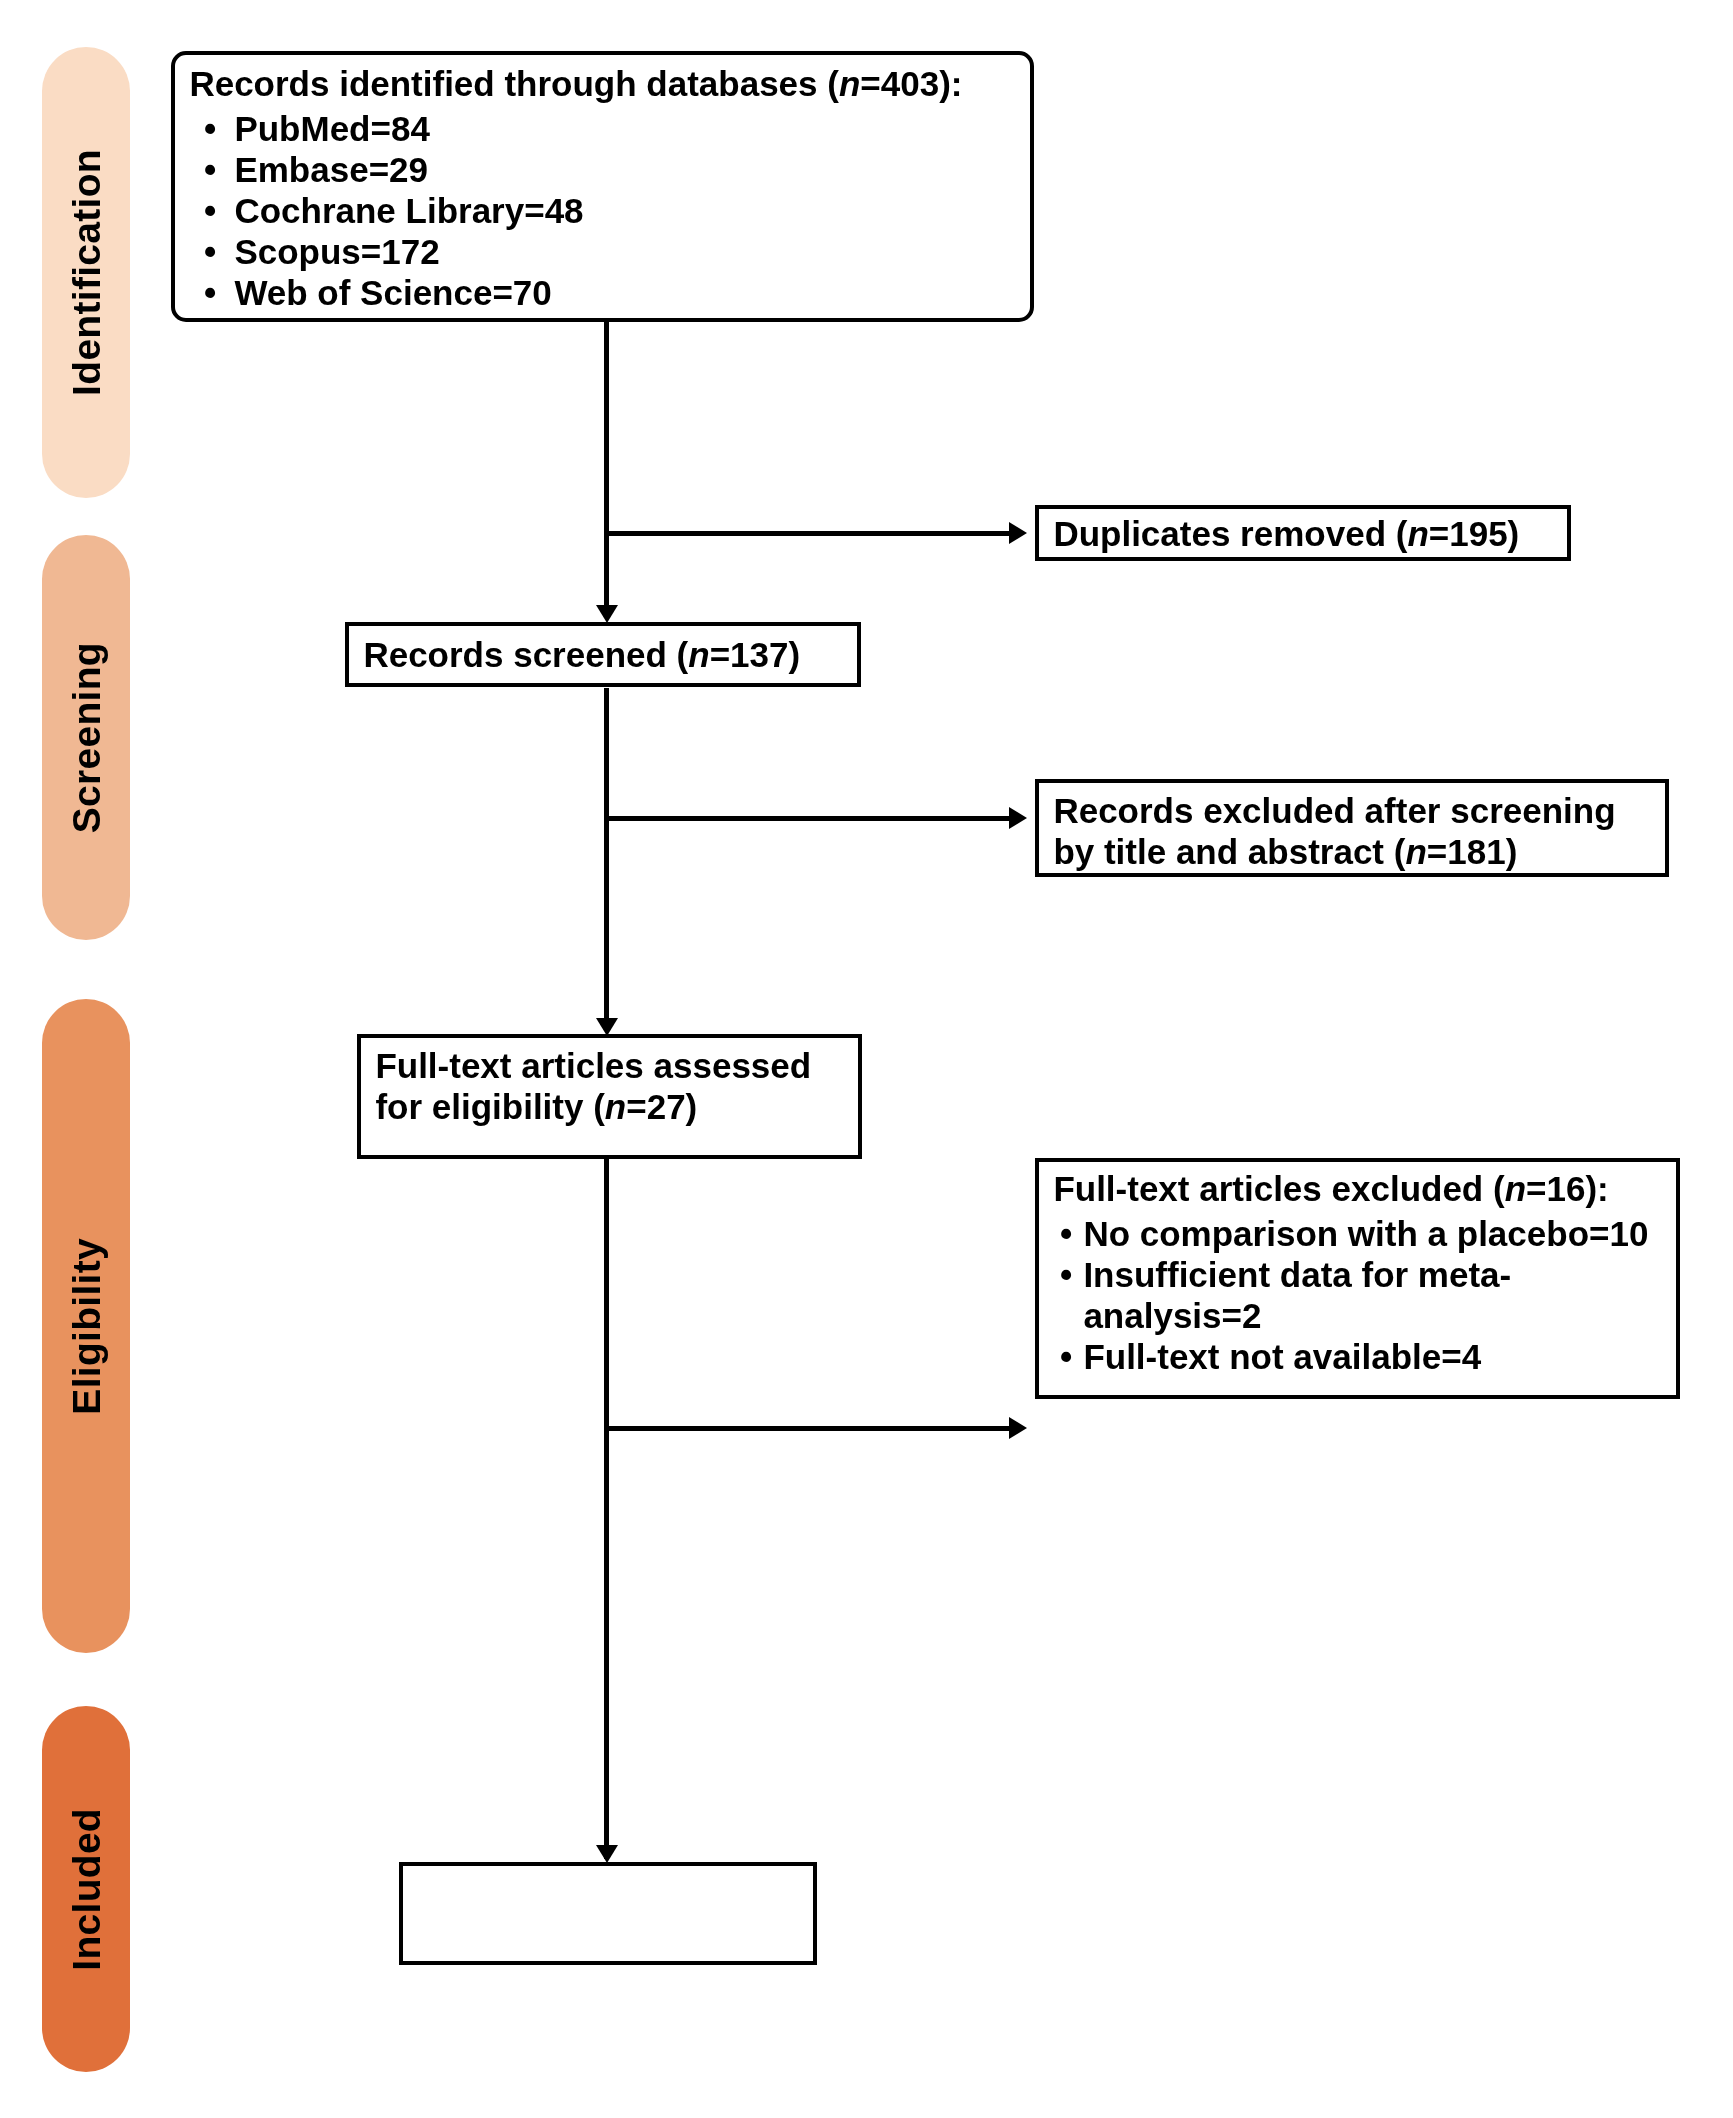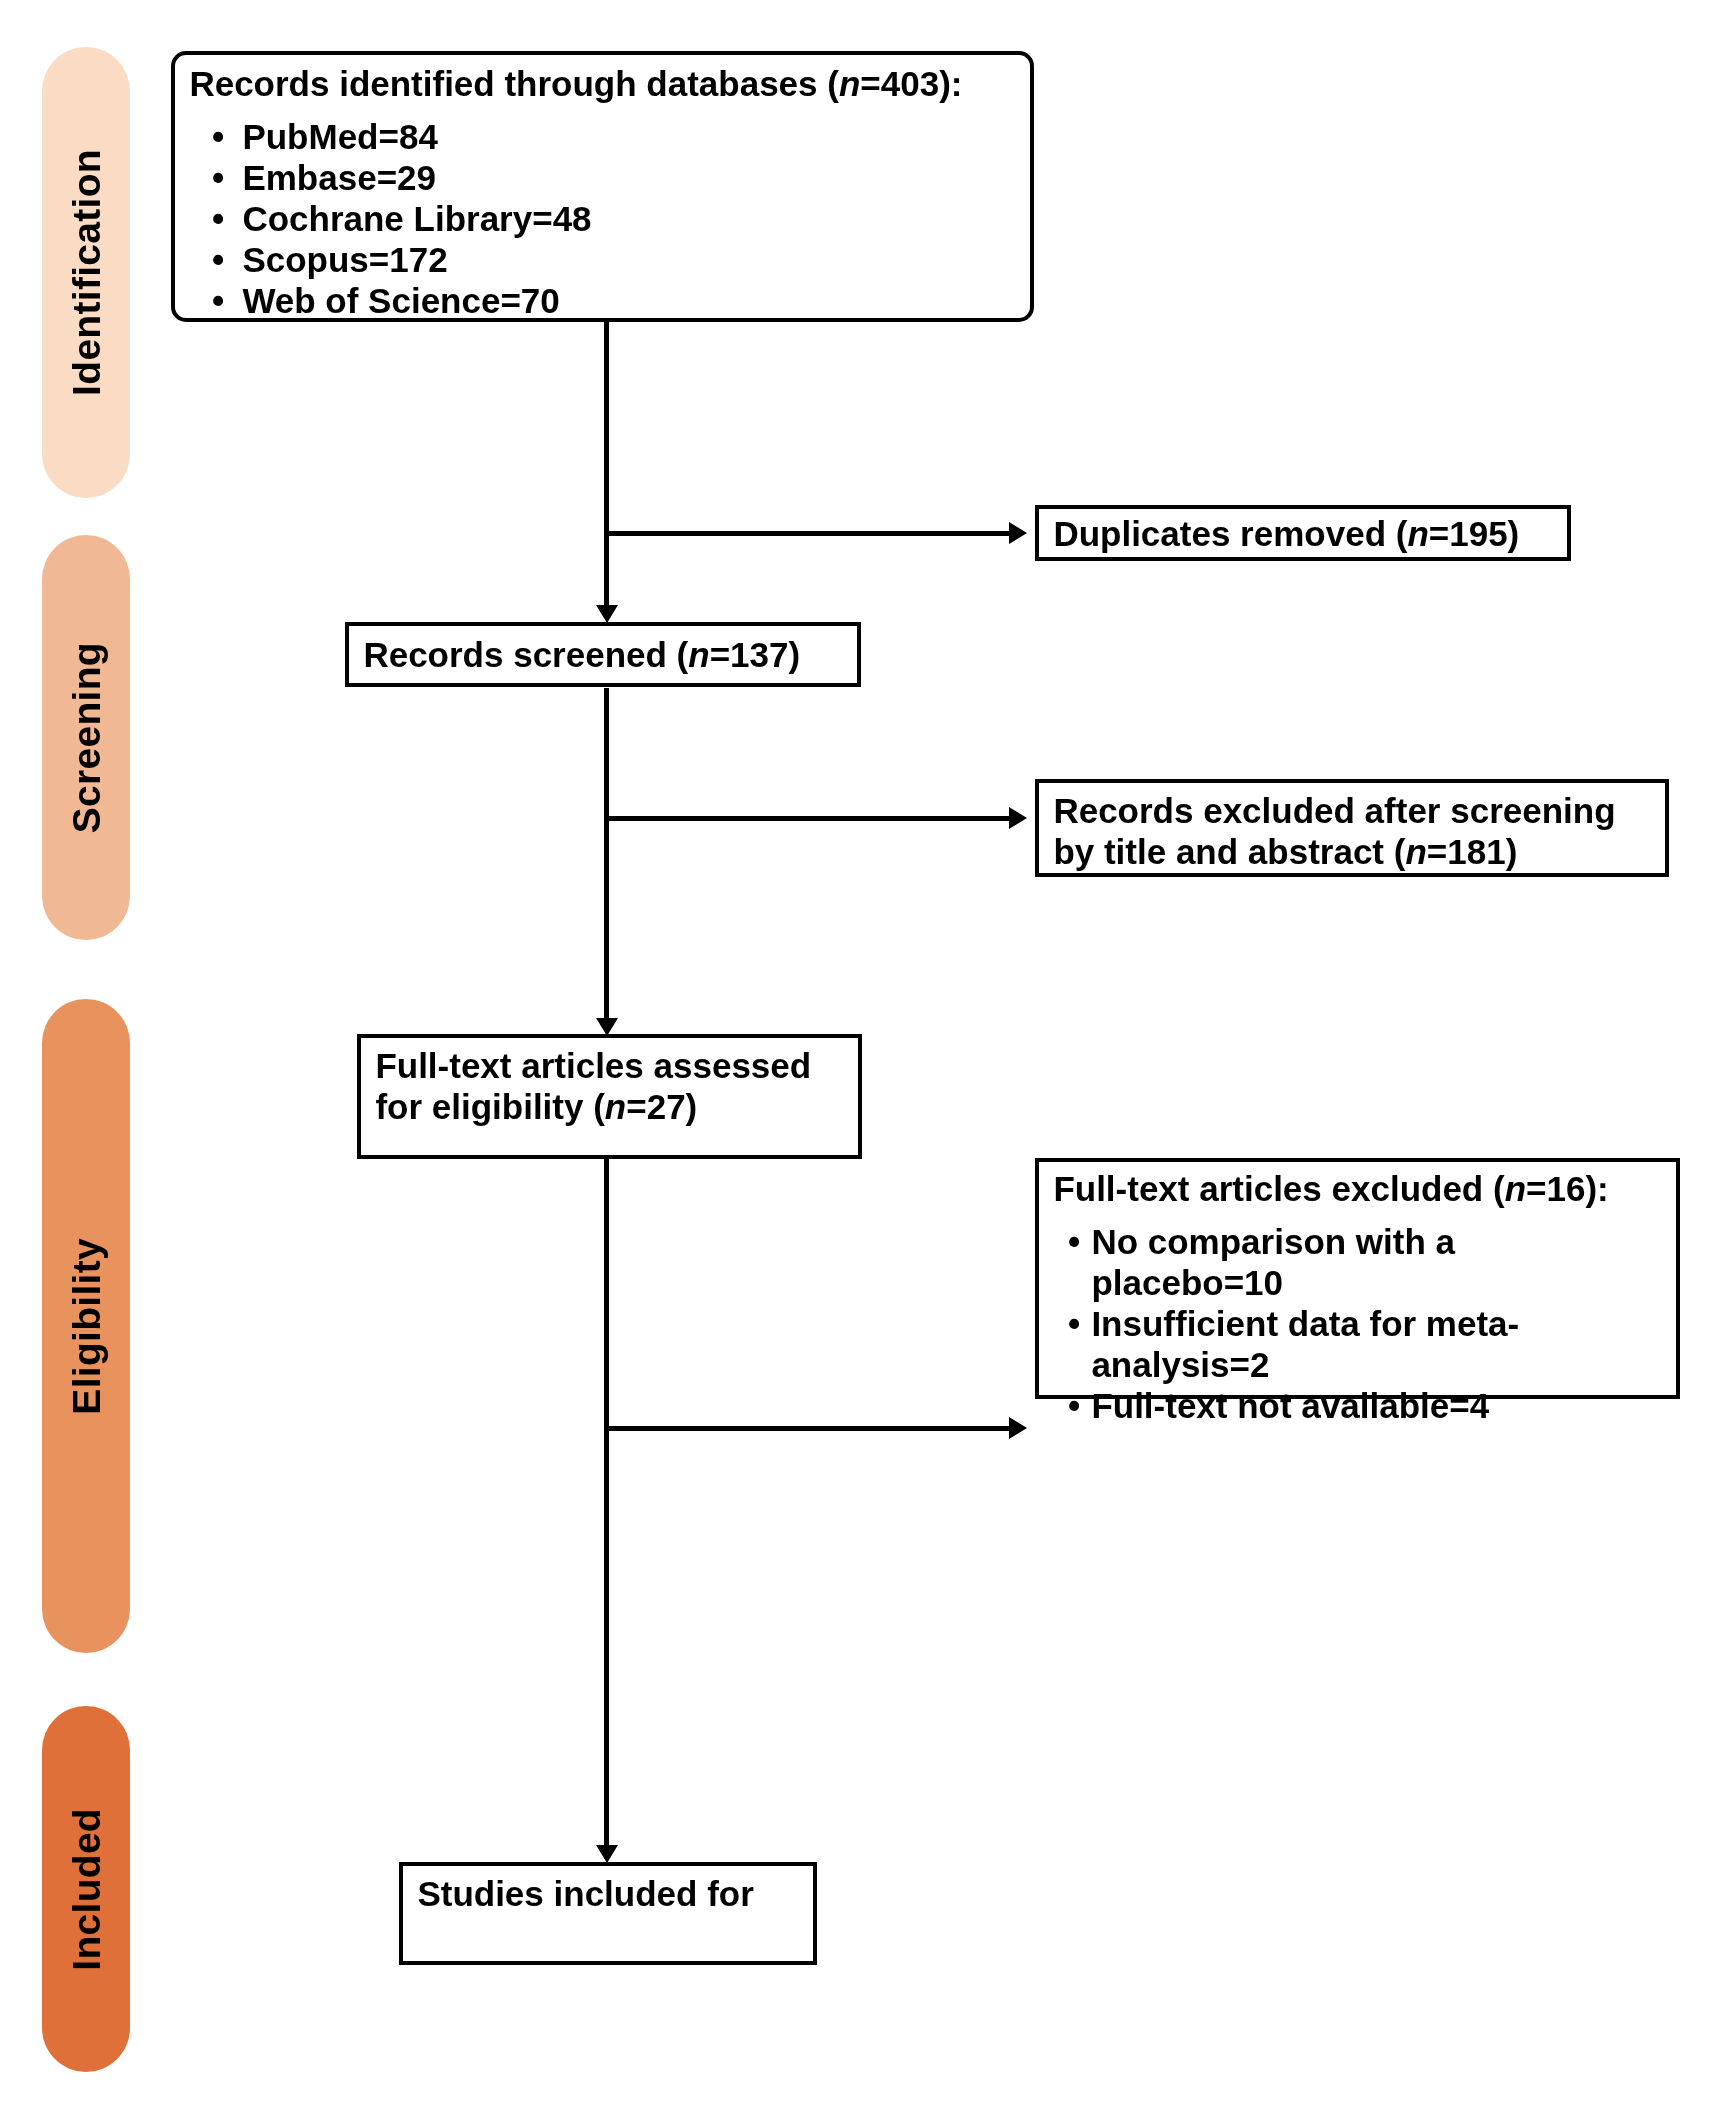--- a/index.html
+++ b/index.html
@@ -49,21 +49,21 @@
     font-weight: bold;
     font-size: 35px;
     line-height: 1.17;
     color: #000000;
   }
   .box-text .it {
     font-style: italic;
   }
   .bullet-list {
     list-style: none;
-    margin: 12px;
+    margin: 4px;
     padding: 0;
   }
   .bullet-list li {
     font-weight: bold;
     font-size: 35px;
     line-height: 1.17;
     color: #000000;
     position: relative;
     padding-left: 41px;
   }
@@ -192,17 +192,16 @@
       <span>Full-text articles excluded (</span><span class="it">n</span><span>=16):</span>
     </div>
     <ul class="bullet-list tight">
       <li>No comparison with a placebo=10</li>
       <li>Insufficient data for meta-analysis=2</li>
       <li>Full-text not available=4</li>
     </ul>
   </div>
 
   <div class="flow-box" style="left:399px; top:1862px; width:418px; height:103px; padding-top:7.8px;">
-    <div class="box-text">Studies included for</div>
   </div>
 
 </div>
 
 
 </body></html>

